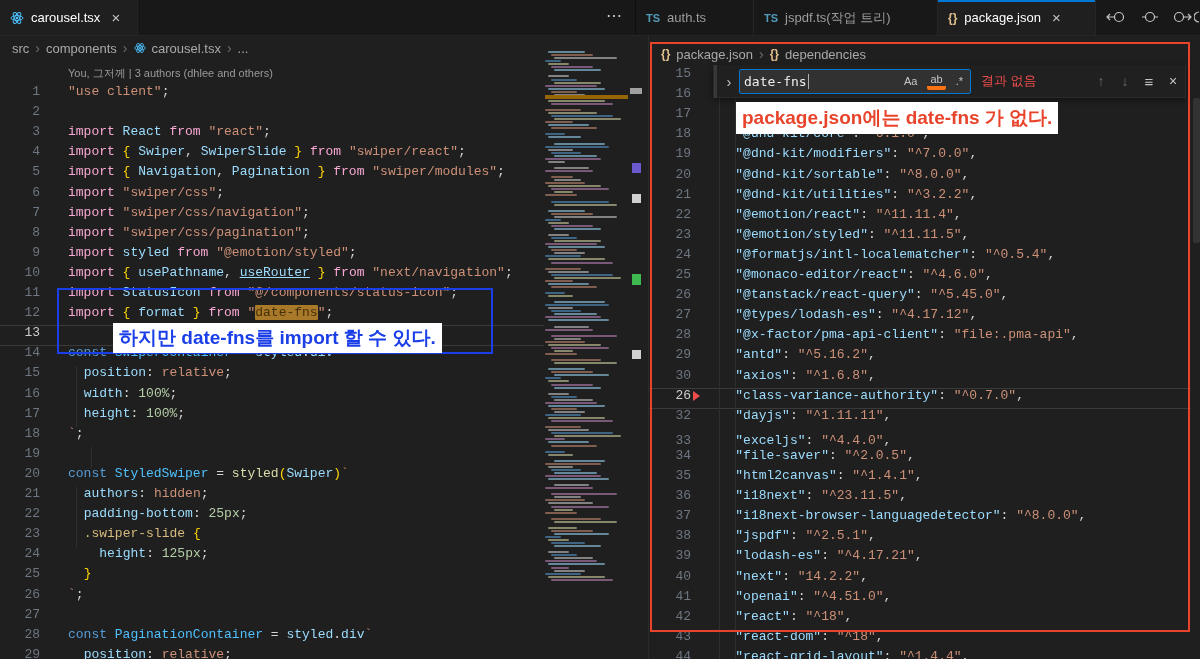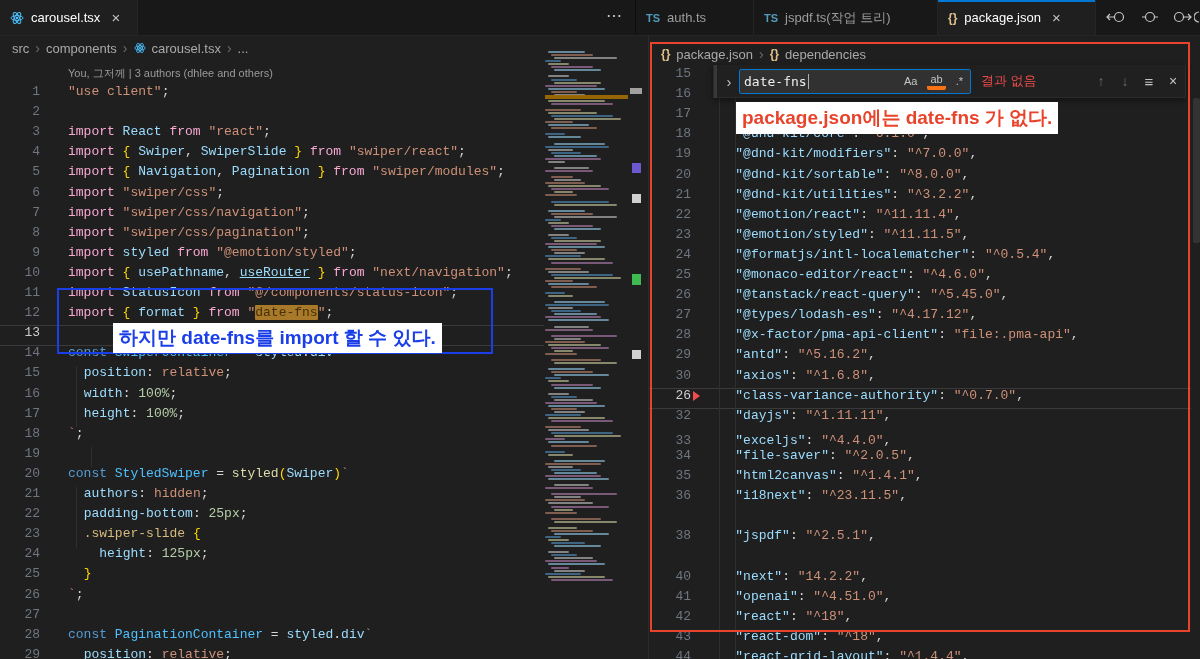--- a/index.html
+++ b/index.html
@@ -366,21 +366,23 @@
         <div class="cl" style="top: 311.4px; left: 0px; width: 100%;"><span class="gut" style="left: 0px; width: 42px;">29</span><span class="codetxt" style="left: 86.32px; white-space: pre;"><span class="tk-id">"antd"</span><span class="tk-pu">: </span><span class="tk-st">"^5.16.2"</span><span class="tk-pu">,</span></span></div>
         <div class="cl" style="top: 331.5px; left: 0px; width: 100%;"><span class="gut" style="left: 0px; width: 42px;">30</span><span class="codetxt" style="left: 86.32px; white-space: pre;"><span class="tk-id">"axios"</span><span class="tk-pu">: </span><span class="tk-st">"^1.6.8"</span><span class="tk-pu">,</span></span></div>
         <div class="cl" style="top: 351.6px; left: 0px; width: 100%;"><span class="gut cur" style="left: 0px; width: 42px;">26</span><span class="codetxt" style="left: 86.32px; white-space: pre;"><span class="tk-id">"class-variance-authority"</span><span class="tk-pu">: </span><span class="tk-st">"^0.7.0"</span><span class="tk-pu">,</span></span></div>
         <div class="curline" style="top: 351.6px; left: 0px; width: 542px;"></div>
         <div class="curline" style="top: 371.7px; left: 0px; width: 542px;"></div>
         <div class="cl" style="top: 371.7px; left: 0px; width: 100%;"><span class="gut" style="left: 0px; width: 42px;">32</span><span class="codetxt" style="left: 86.32px; white-space: pre;"><span class="tk-id">"dayjs"</span><span class="tk-pu">: </span><span class="tk-st">"^1.11.11"</span><span class="tk-pu">,</span></span></div>
         <div class="cl" style="top: 397px; left: 0px; width: 100%;"><span class="gut" style="left: 0px; width: 42px;">33</span><span class="codetxt" style="left: 86.32px; white-space: pre;"><span class="tk-id">"exceljs"</span><span class="tk-pu">: </span><span class="tk-st">"^4.4.0"</span><span class="tk-pu">,</span></span></div>
         <div class="cl" style="top: 411.9px; left: 0px; width: 100%;"><span class="gut" style="left: 0px; width: 42px;">34</span><span class="codetxt" style="left: 86.32px; white-space: pre;"><span class="tk-id">"file-saver"</span><span class="tk-pu">: </span><span class="tk-st">"^2.0.5"</span><span class="tk-pu">,</span></span></div>
         <div class="cl" style="top: 432px; left: 0px; width: 100%;"><span class="gut" style="left: 0px; width: 42px;">35</span><span class="codetxt" style="left: 86.32px; white-space: pre;"><span class="tk-id">"html2canvas"</span><span class="tk-pu">: </span><span class="tk-st">"^1.4.1"</span><span class="tk-pu">,</span></span></div>
         <div class="cl" style="top: 452.1px; left: 0px; width: 100%;"><span class="gut" style="left: 0px; width: 42px;">36</span><span class="codetxt" style="left: 86.32px; white-space: pre;"><span class="tk-id">"i18next"</span><span class="tk-pu">: </span><span class="tk-st">"^23.11.5"</span><span class="tk-pu">,</span></span></div>
+        <div class="cl" style="top: 472.2px; left: 0px; width: 100%;"><span class="gut" style="left: 0px; width: 42px;">37</span><span class="codetxt" style="left: 86.32px; white-space: pre;"><span class="tk-id">"i18next-browser-languagedetector"</span><span class="tk-pu">: </span><span class="tk-st">"^8.0.0"</span><span class="tk-pu">,</span></span></div>
         <div class="cl" style="top: 492.3px; left: 0px; width: 100%;"><span class="gut" style="left: 0px; width: 42px;">38</span><span class="codetxt" style="left: 86.32px; white-space: pre;"><span class="tk-id">"jspdf"</span><span class="tk-pu">: </span><span class="tk-st">"^2.5.1"</span><span class="tk-pu">,</span></span></div>
+        <div class="cl" style="top: 512.4px; left: 0px; width: 100%;"><span class="gut" style="left: 0px; width: 42px;">39</span><span class="codetxt" style="left: 86.32px; white-space: pre;"><span class="tk-id">"lodash-es"</span><span class="tk-pu">: </span><span class="tk-st">"^4.17.21"</span><span class="tk-pu">,</span></span></div>
         <div class="cl" style="top: 532.5px; left: 0px; width: 100%;"><span class="gut" style="left: 0px; width: 42px;">40</span><span class="codetxt" style="left: 86.32px; white-space: pre;"><span class="tk-id">"next"</span><span class="tk-pu">: </span><span class="tk-st">"14.2.2"</span><span class="tk-pu">,</span></span></div>
         <div class="cl" style="top: 552.6px; left: 0px; width: 100%;"><span class="gut" style="left: 0px; width: 42px;">41</span><span class="codetxt" style="left: 86.32px; white-space: pre;"><span class="tk-id">"openai"</span><span class="tk-pu">: </span><span class="tk-st">"^4.51.0"</span><span class="tk-pu">,</span></span></div>
         <div class="cl" style="top: 572.7px; left: 0px; width: 100%;"><span class="gut" style="left: 0px; width: 42px;">42</span><span class="codetxt" style="left: 86.32px; white-space: pre;"><span class="tk-id">"react"</span><span class="tk-pu">: </span><span class="tk-st">"^18"</span><span class="tk-pu">,</span></span></div>
         <div class="cl" style="top: 592.8px; left: 0px; width: 100%;"><span class="gut" style="left: 0px; width: 42px;">43</span><span class="codetxt" style="left: 86.32px; white-space: pre;"><span class="tk-id">"react-dom"</span><span class="tk-pu">: </span><span class="tk-st">"^18"</span><span class="tk-pu">,</span></span></div>
         <div class="cl" style="top: 612.9px; left: 0px; width: 100%;"><span class="gut" style="left: 0px; width: 42px;">44</span><span class="codetxt" style="left: 86.32px; white-space: pre;"><span class="tk-id">"react-grid-layout"</span><span class="tk-pu">: </span><span class="tk-st">"^1.4.4"</span><span class="tk-pu">,</span></span></div>
         <div class="guide" style="left: 70px; top: 30px; height: 593px;"></div>
         <div class="guide" style="left: 86px; top: 30px; height: 593px;"></div>
       </div>
     <div class="tri" style="left:44px;top:355px;"></div>
 

